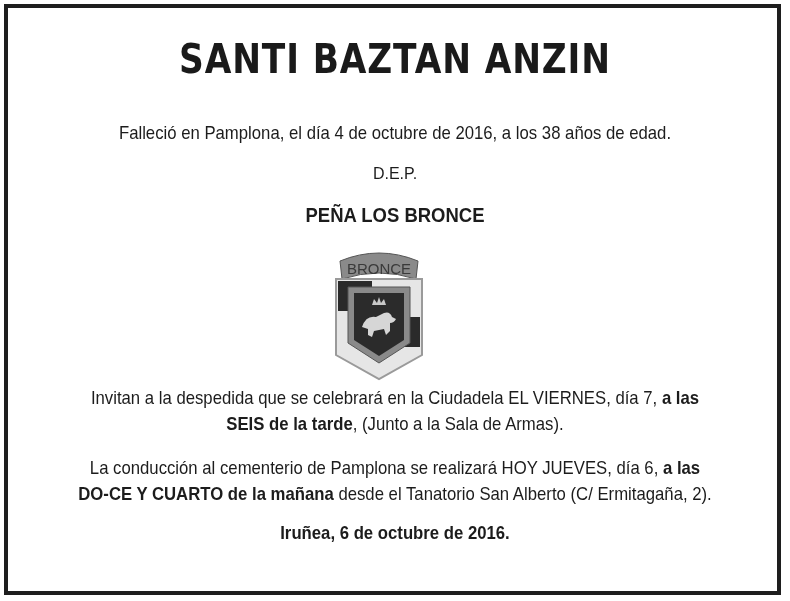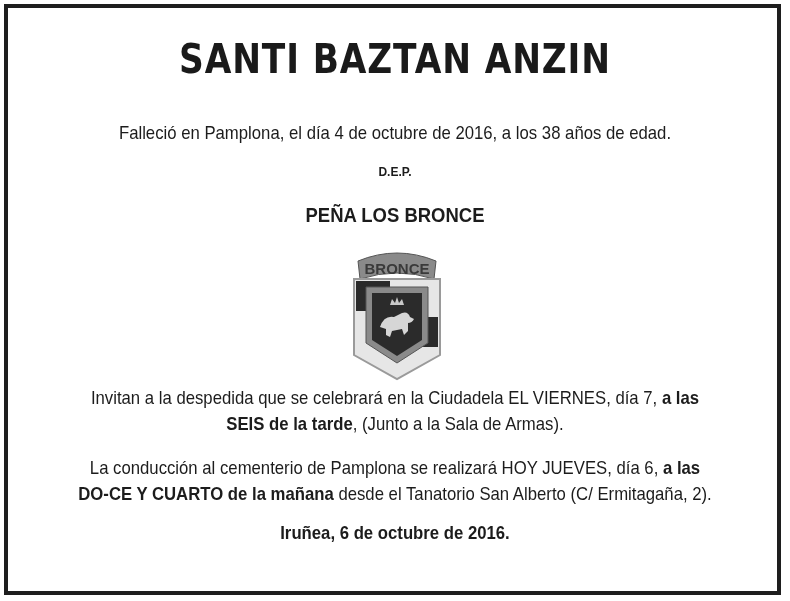--- a/index.html
+++ b/index.html
@@ -6,23 +6,23 @@
   body { width: 790px; height: 601px; position: relative; overflow: hidden;
          font-family: "Liberation Sans", sans-serif; color: #1c1c1c; }
   .frame { position: absolute; left: 4px; top: 4px; width: 769px; height: 583px;
            border: 4px solid #1e1e1e; background: #fff; }
   .name { position: absolute; left: 0; right: 0; top: 36px; text-align: center;
           font-family: "DejaVu Sans", sans-serif; font-weight: bold; font-size: 40px;
           letter-spacing: 1px; transform: scaleX(0.86); color: #1a1a1a; }
   .line { position: absolute; left: 0; right: 0; text-align: center; }
   .narrow { transform: scaleX(0.88); }
   .intro { top: 122px; font-size: 19px; }
-  .dep { top: 165px; font-size: 12px; font-weight: bold; }
+  .dep { top: 165px; font-size: 16px; font-weight: normal; }
   .pena { top: 203px; font-size: 21px; font-weight: bold; }
-  .logo { position: absolute; left: 350px; top: 247px; width: 94px; height: 134px; font-weight: bold; }
+  .logo { position: absolute; left: 332px; top: 247px; width: 94px; height: 134px; }
   .para { position: absolute; left: 30px; right: 30px; text-align: center;
           font-size: 19px; line-height: 26px; }
   .p1 { top: 385px; }
   .p2 { top: 455px; }
   .sign { top: 522px; font-size: 19px; font-weight: bold; }
   b { font-weight: bold; }
 </style>
 </head>
 <body>
 

